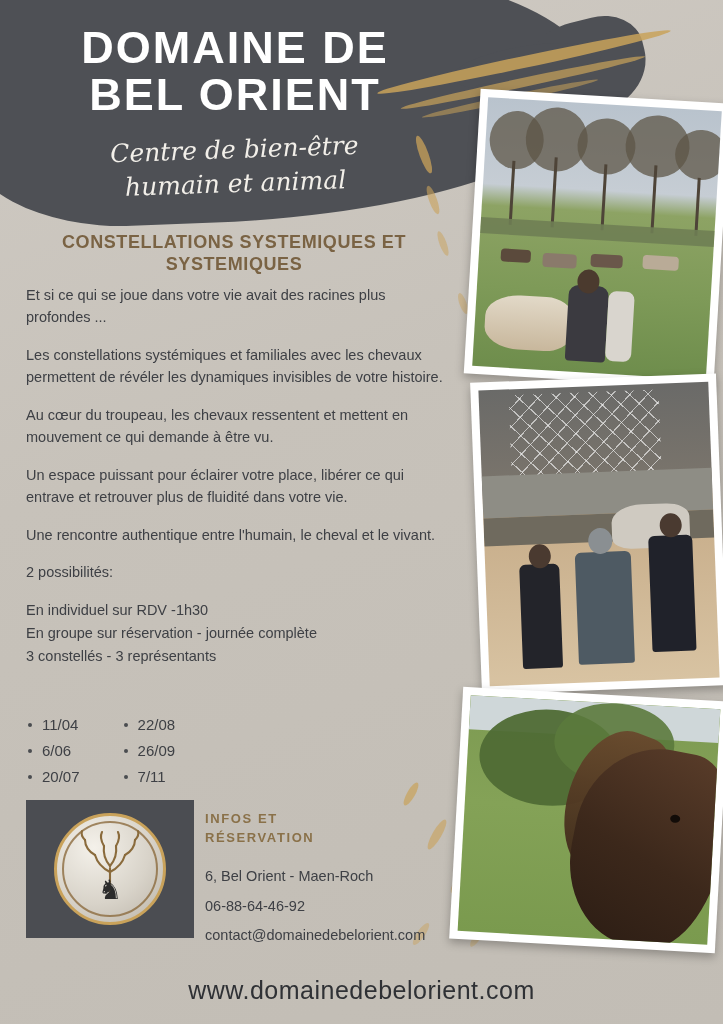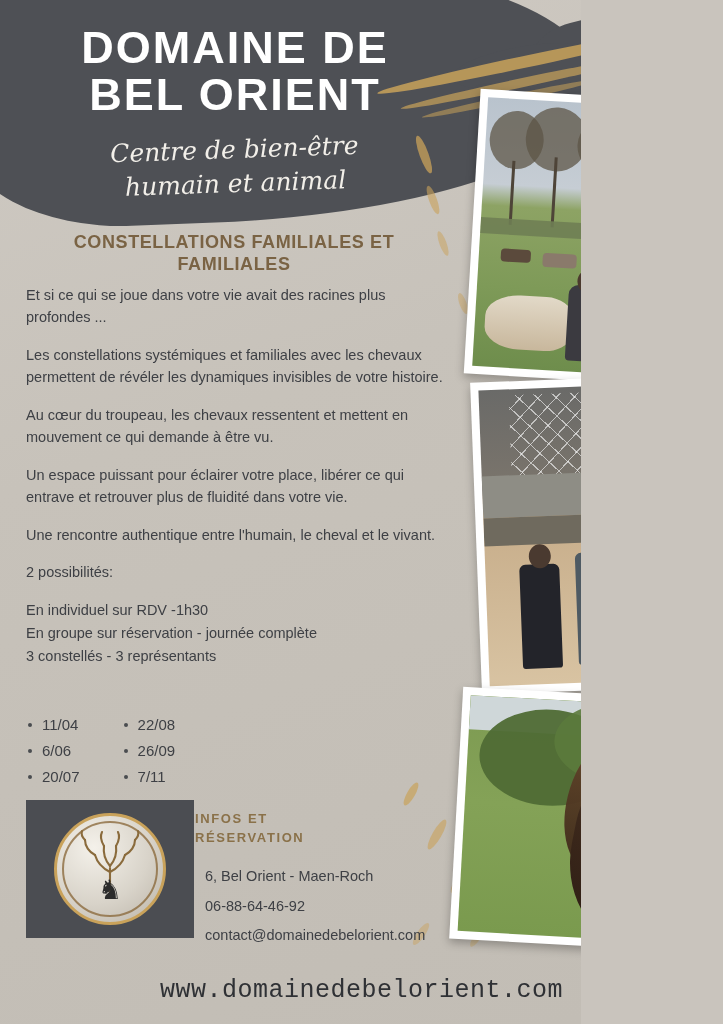--- a/index.html
+++ b/index.html
@@ -5,21 +5,21 @@
   * { box-sizing: border-box; margin: 0; padding: 0; }
   body {
     width: 723px; height: 1024px;
     background: #c9c4bd;
     font-family: "Liberation Sans", sans-serif;
     overflow: hidden;
     position: relative;
   }
   .poster {
     position: relative;
-    width: 581px; height: 1024px;
+    width: 723px; height: 1024px;
     background: linear-gradient(160deg,#cfcac3 0%, #c7c2ba 40%, #c2bdb5 100%);
     overflow: hidden;
   }
 
   
   .brush {
     position: absolute;
     left: -40px; top: -30px;
     width: 640px; height: 250px;
     background: #4e5055;
@@ -139,33 +139,33 @@
     border:2px solid #8c6b3f;opacity:.8;
   }
   .tree{position:absolute;top:12px;left:50%;transform:translateX(-50%);}
   .horse-glyph{
     position:absolute;bottom:18px;left:50%;transform:translateX(-50%);
     font-size:27px;color:#2b2b2b;line-height:1;
   }
 
   
   .infos-head{
-    position:absolute;left:195px;top:810px;
+    position:absolute;left:205px;top:810px;
     color:#8a7149;font-weight:bold;font-size:13px;
     letter-spacing:1.6px;line-height:1.45;
   }
   .contact{
     position:absolute;left:205px;top:862px;
     color:#3e4045;font-size:14.5px;line-height:2.05;
   }
   .website{
     position:absolute;left:0;top:976px;width:723px;
     text-align:center;color:#2f3135;
     font-size:25px;letter-spacing:.5px;
-    font-family:Liberation Mono, monospace;
+    font-family:Liberation Sans, sans-serif;
   }
 
   
   .photo{
     position:absolute;background:#fff;
     box-shadow:0 4px 10px rgba(0,0,0,.28);
     padding:8px 8px 8px 8px;
   }
   .photo .inner{width:100%;height:100%;overflow:hidden;position:relative;}
   .p1{left:472px;top:96px;width:250px;height:285px;transform:rotate(3.4deg);}
@@ -233,21 +233,21 @@
   <div class="title-wrap">
     <div class="title">DOMAINE DE</div>
     <div class="title">BEL ORIENT</div>
     <div class="subtitle">
       <div>Centre de bien-être</div>
       <div>humain et animal</div>
     </div>
   </div>
 
   <div class="section-head">
-    <div class="l1">CONSTELLATIONS FAMILIALES ET FAMILIALES</div>
+    <div class="l1">CONSTELLATIONS SYSTEMIQUES ET SYSTEMIQUES</div>
   </div>
 
   <div class="body-text">
     <p>Et si ce qui se joue dans votre vie avait des racines plus profondes ...</p>
     <p class="tight">Les constellations systémiques et familiales avec les chevaux permettent de révéler les dynamiques invisibles de votre histoire.</p>
     <p>Au cœur du troupeau, les chevaux ressentent et mettent en mouvement ce qui demande à être vu.</p>
     <p>Un espace puissant pour éclairer votre place, libérer ce qui entrave et retrouver plus de fluidité dans votre vie.</p>
     <p>Une rencontre authentique entre l'humain, le cheval et le vivant.</p>
     <p class="possib">2 possibilités:</p>
     <div class="offers" style="margin-top:14px;">

